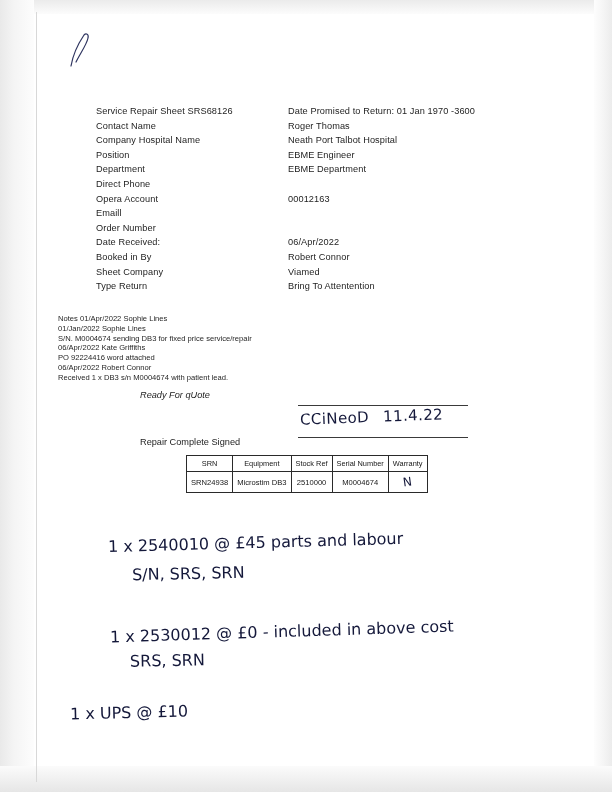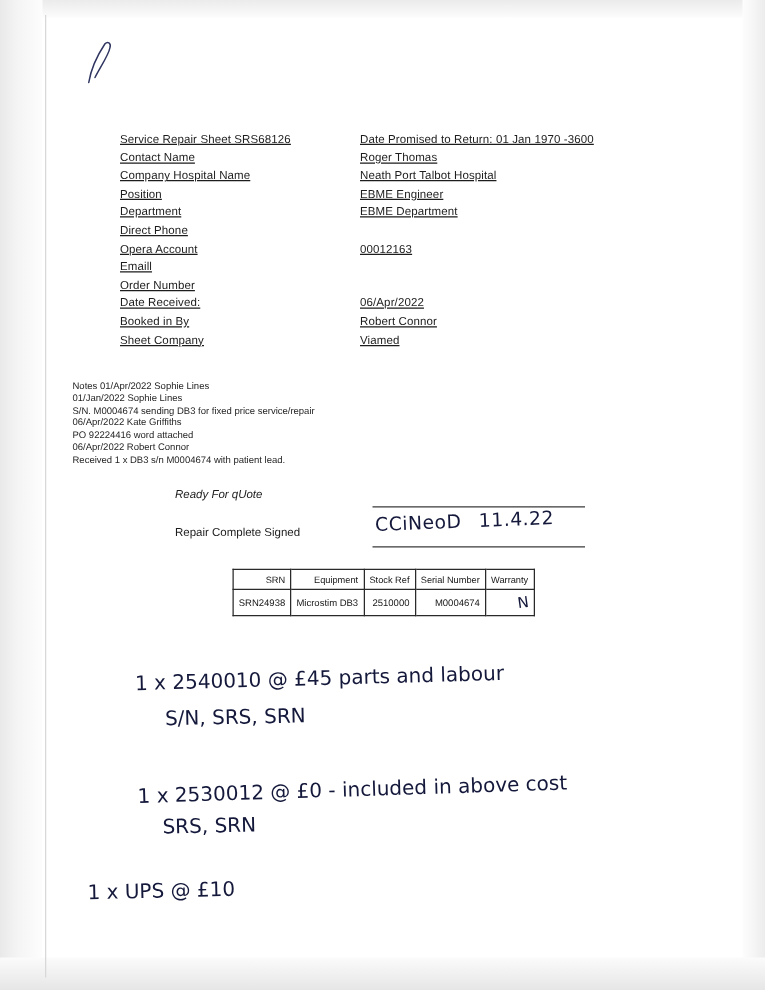--- a/index.html
+++ b/index.html
@@ -54,21 +54,20 @@
   .pen-squiggle {
     position: absolute;
     left: 68px; top: 32px;
     width: 26px; height: 36px;
   }
 
   .doc-text {
     color: #1d1d1d;
     font-size: 9.2px;
     letter-spacing: .1px;
-    text-decoration: underline;
   }
 
   
   .hdr {
     position: absolute;
     left: 96px;
     top: 104px;
     width: 440px;
   }
   .hdr-row {
@@ -88,21 +87,21 @@
   .hdr-top {
     display: flex;
     line-height: 14.6px;
   }
   .hdr-top .left { width: 192px; white-space: nowrap; }
 
   
   .notes {
     position: absolute;
     left: 58px;
-    top: 304px;
+    top: 314px;
     width: 420px;
     font-size: 7.6px;
     line-height: 9.8px;
     color: #1f1f1f;
   }
 
   
   .quote-line {
     position: absolute;
     left: 140px;
@@ -115,21 +114,21 @@
     position: absolute;
     left: 298px;
     top: 405px;
     width: 170px;
     height: 1px;
     background: #3a3a3a;
   }
   .repair-line {
     position: absolute;
     left: 140px;
-    top: 421px;
+    top: 437px;
     font-size: 9.2px;
     color: #1d1d1d;
   }
   .repair-rule {
     position: absolute;
     left: 298px;
     top: 437px;
     width: 170px;
     height: 1px;
     background: #3a3a3a;
@@ -159,21 +158,21 @@
     position: absolute;
     left: 186px;
     top: 455px;
     border-collapse: collapse;
     font-size: 7.6px;
     color: #161616;
   }
   table.equip th, table.equip td {
     border: 1px solid #2a2a2a;
     padding: 3px 4px;
-    text-align: right;
+    text-align: center;
     white-space: nowrap;
     font-weight: normal;
   }
   table.equip th {
     font-size: 7.4px;
   }
   .warranty-mark {
     font-family: "DejaVu Sans", sans-serif;
     color: #14183a;
     font-size: 12px;
@@ -245,20 +244,24 @@
       <div class="hdr-label">Date Received:</div>
       <div class="hdr-value">06/Apr/2022</div>
     </div>
     <div class="hdr-row">
       <div class="hdr-label">Booked in By</div>
       <div class="hdr-value">Robert Connor</div>
     </div>
     <div class="hdr-row">
       <div class="hdr-label">Sheet Company</div>
       <div class="hdr-value">Viamed</div>
+    </div>
+    <div class="hdr-row">
+      <div class="hdr-label">Type Return</div>
+      <div class="hdr-value">Bring To Attentention</div>
     </div>
   </div>
 
   <div class="notes">
     <div>Notes 01/Apr/2022 Sophie Lines</div>
     <div>01/Jan/2022 Sophie Lines</div>
     <div>S/N. M0004674 sending DB3 for fixed price service/repair</div>
     <div>06/Apr/2022 Kate Griffiths</div>
     <div>PO 92224416 word attached</div>
     <div>06/Apr/2022 Robert Connor</div>

